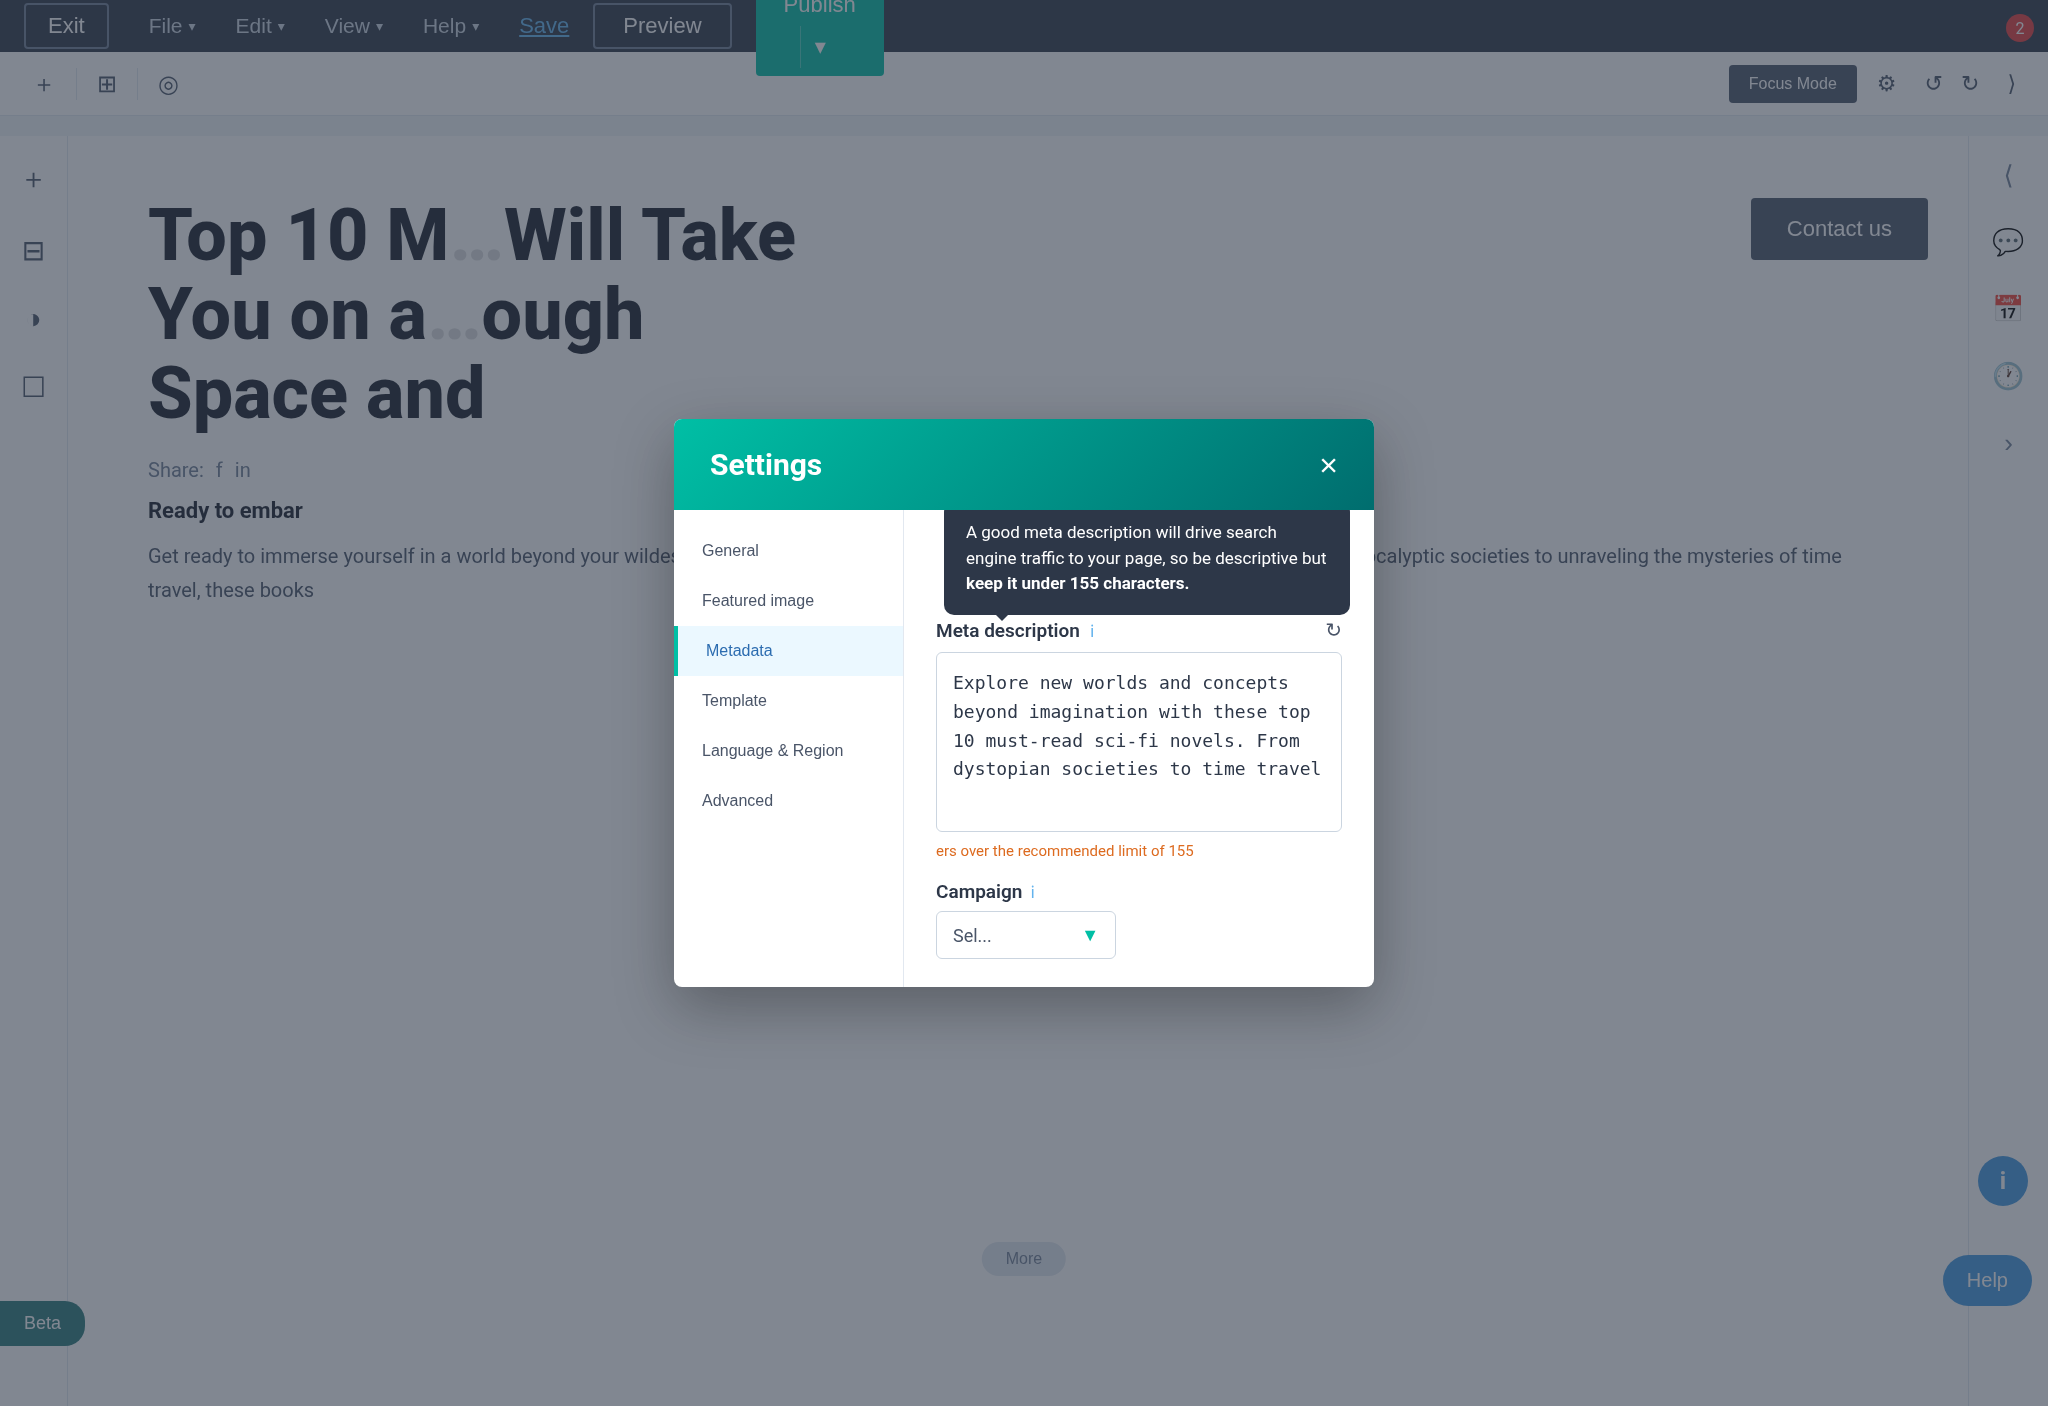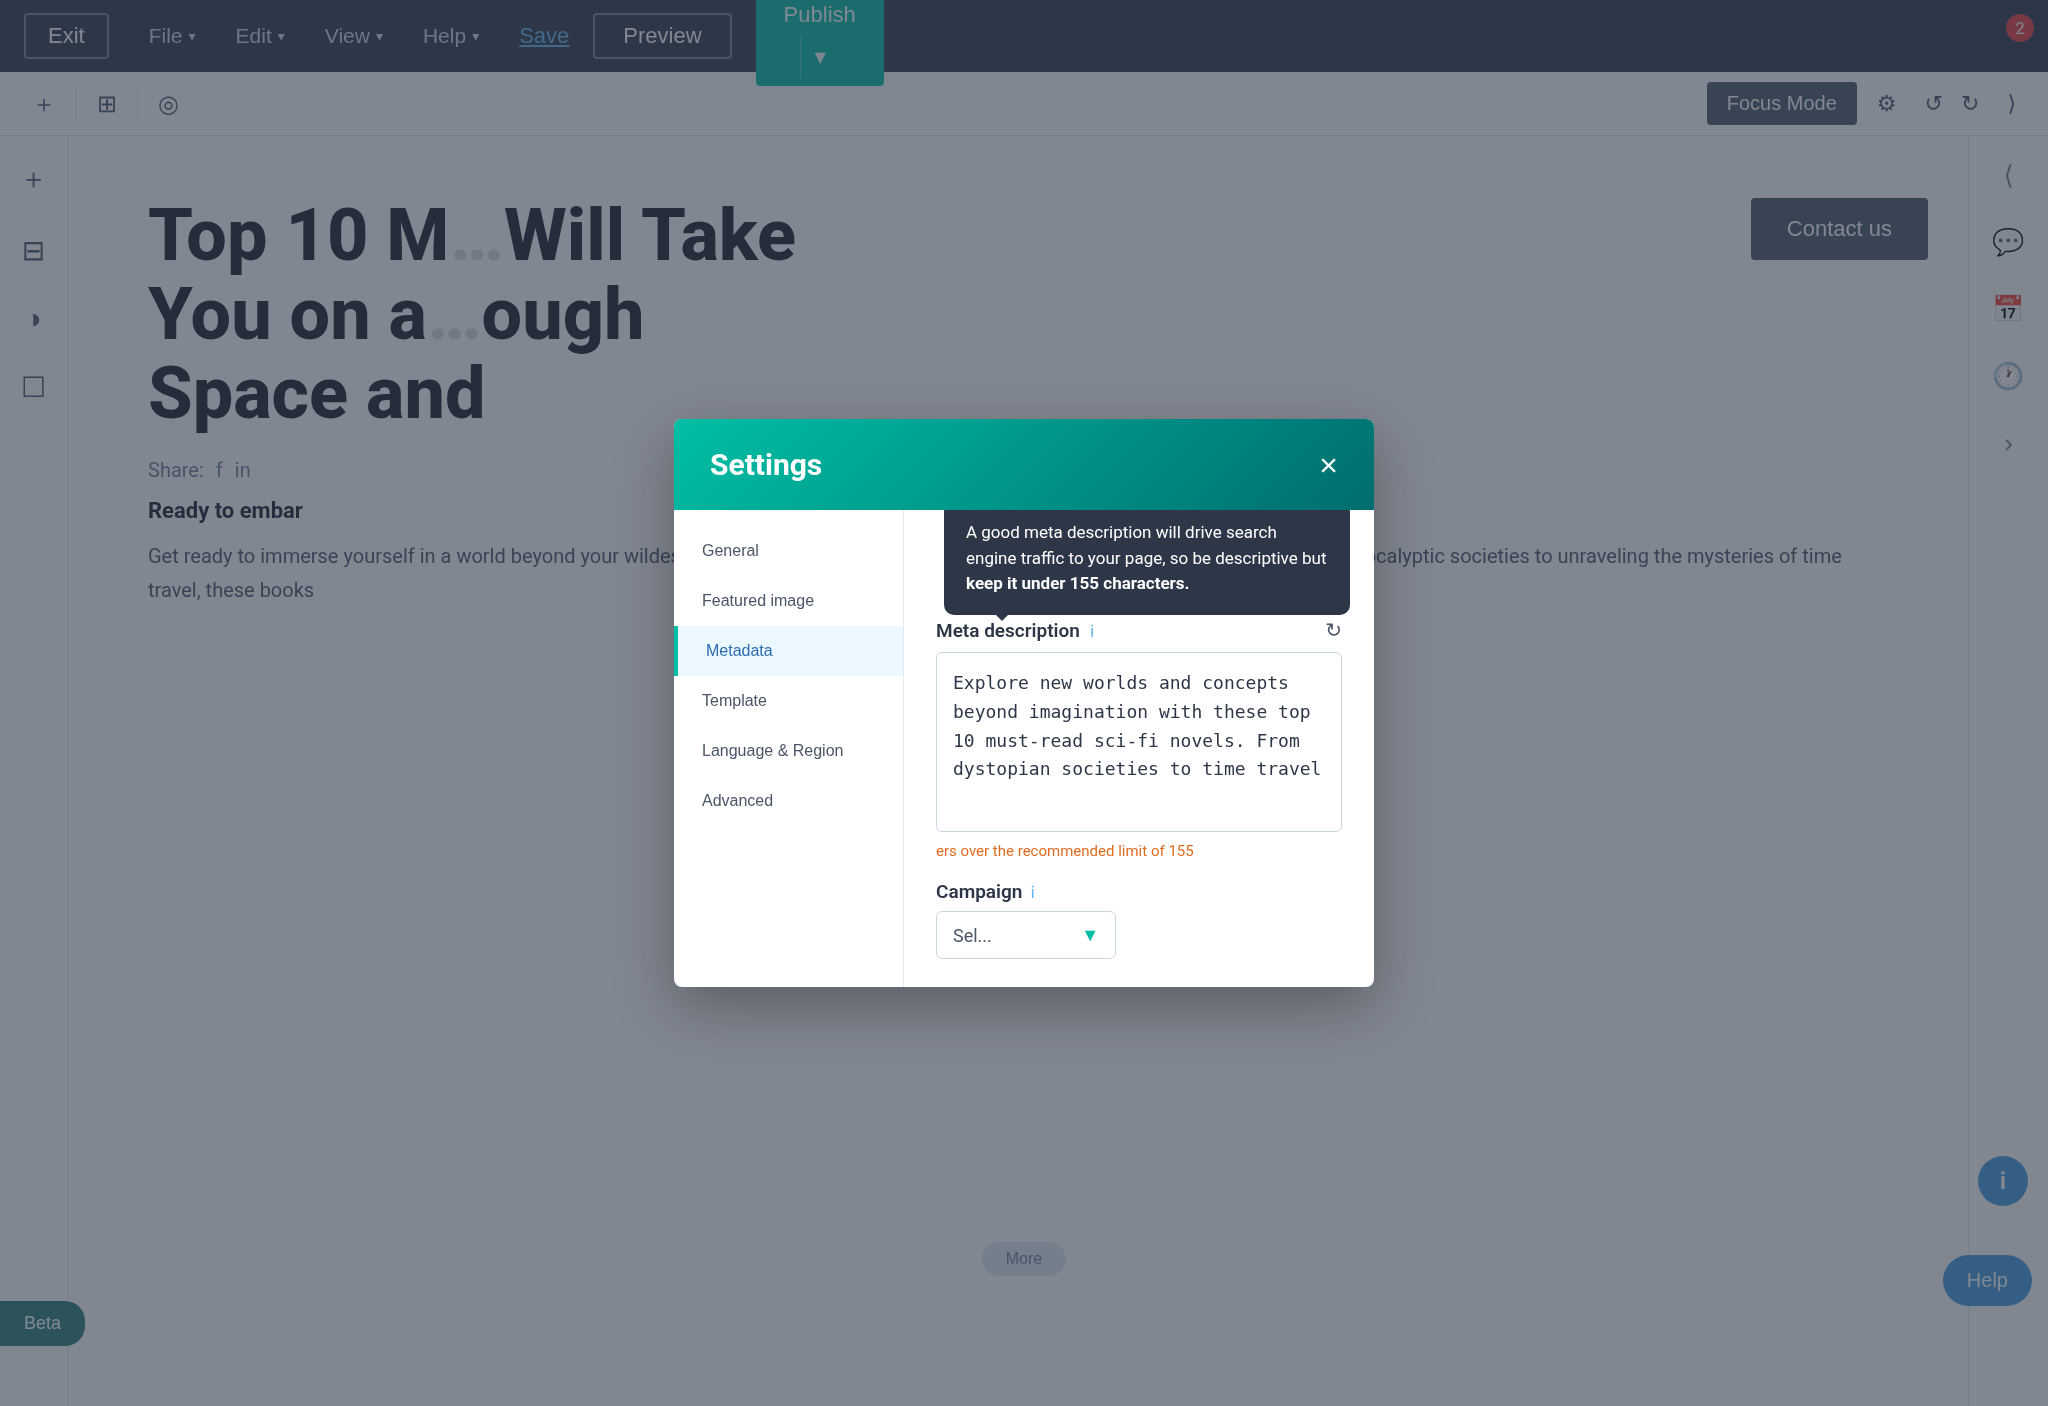--- a/index.html
+++ b/index.html
@@ -1,21 +1,21 @@
 <!DOCTYPE html>
 <html><head>
   <meta charset="utf-8">
   <style>
     * { box-sizing: border-box; margin: 0; padding: 0; }
     body { font-family: -apple-system, BlinkMacSystemFont, 'Segoe UI', Roboto, sans-serif; overflow: hidden; width: 2048px; height: 1406px; background: #f0f4f7; }
 
     
     .topbar {
       display: flex; align-items: center;
-      background: #2d3748; height: 72px; padding: 0 24px; gap: 24px; position: relative; z-index: 10;
+      background: #2d3748; height: 52px; padding: 0 24px; gap: 24px; position: relative; z-index: 10;
     }
     .topbar-exit-btn {
       background: transparent; border: 2px solid #718096; color: #fff;
       padding: 8px 22px; border-radius: 4px; font-size: 22px; cursor: pointer;
     }
     .topbar-menu { display: flex; gap: 8px; }
     .topbar-menu-item {
       color: #cbd5e0; font-size: 21px; padding: 8px 16px;
       cursor: pointer; display: flex; align-items: center; gap: 6px; background: none; border: none;
     }
@@ -43,21 +43,21 @@
     .secondbar {
       display: flex; align-items: center; justify-content: space-between;
       background: #fff; height: 64px; padding: 0 24px;
       border-bottom: 1px solid #e2e8f0; position: relative; z-index: 9;
     }
     .secondbar-left { display: flex; align-items: center; gap: 12px; }
     .secondbar-left .icon-btn { background: none; border: none; cursor: pointer; color: #4a5568; font-size: 24px; padding: 4px 8px; }
     .secondbar-right { display: flex; align-items: center; gap: 12px; }
     .secondbar-focus-mode {
       background: #4a5568; color: #fff; border: none; border-radius: 4px;
-      padding: 10px 20px; font-size: 20px; cursor: pointer;
+      padding: 10px 20px; font-size: 16px; cursor: pointer;
     }
     .secondbar-icon-btn { background: none; border: none; cursor: pointer; color: #4a5568; font-size: 22px; padding: 8px; }
     .secondbar-arrows { display: flex; gap: 2px; }
 
     
     .overlay {
       position: fixed; inset: 0; background: rgba(45, 55, 72, 0.6);
       z-index: 100; display: flex; align-items: center; justify-content: center;
     }
 

